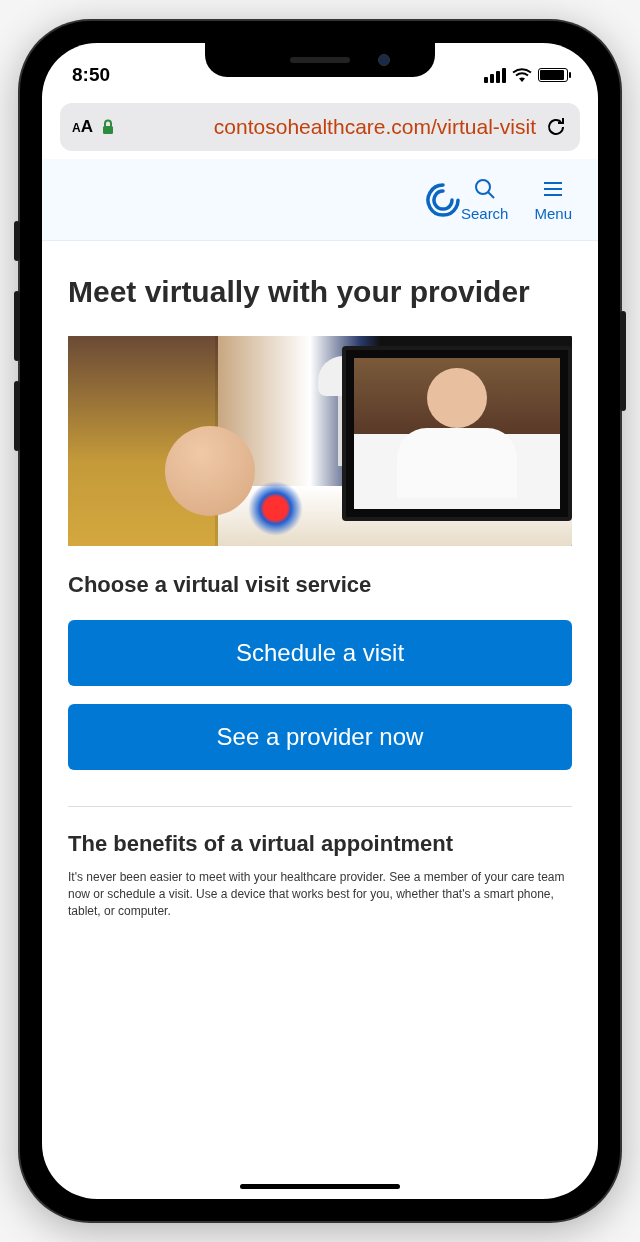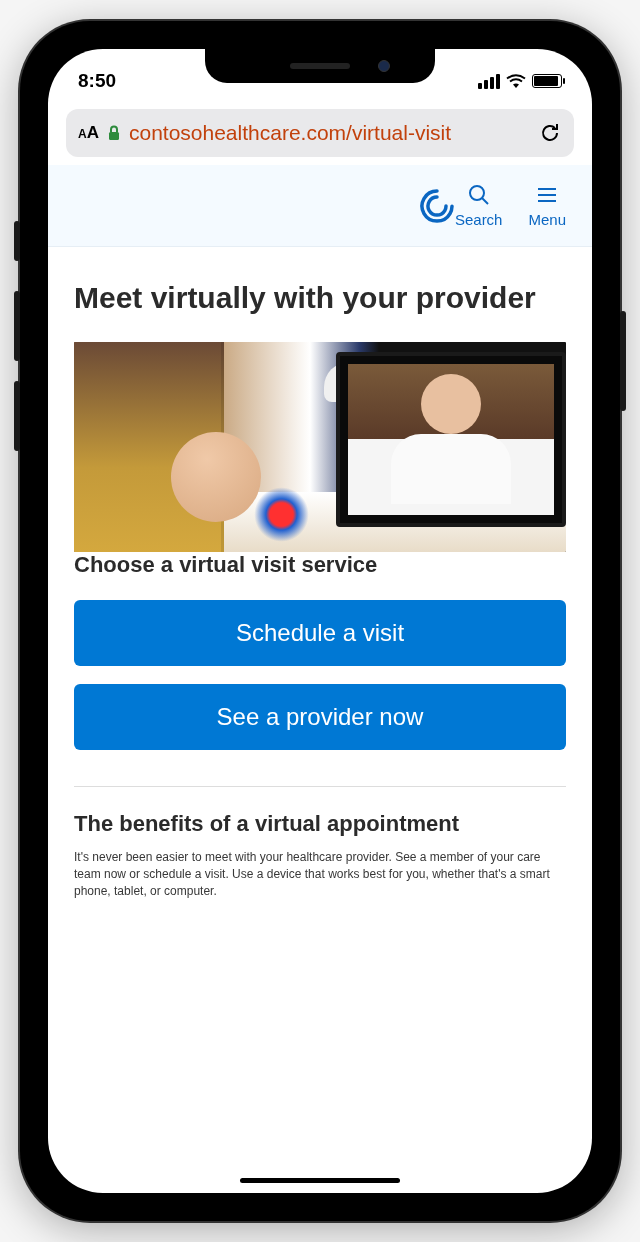--- a/index.html
+++ b/index.html
@@ -12,21 +12,21 @@
     justify-content: center;
     align-items: center;
     overflow: hidden;
   }
 
   .phone-frame {
     width: 600px;
     height: 1200px;
     background: #000;
     border-radius: 70px;
-    padding: 28px;
+    padding: 22px;
     position: relative;
     box-shadow: 0 0 0 2px #333, 0 8px 40px rgba(0,0,0,0.3);
   }
 
   
   .side-btn { position: absolute; background: #1a1a1a; border-radius: 3px; }
   .sb-left1 { left: -6px; top: 200px; width: 6px; height: 40px; }
   .sb-left2 { left: -6px; top: 270px; width: 6px; height: 70px; }
   .sb-left3 { left: -6px; top: 360px; width: 6px; height: 70px; }
   .sb-right { right: -6px; top: 290px; width: 6px; height: 100px; }
@@ -104,20 +104,21 @@
 
   .address-bar {
     margin: 8px 18px 0 18px;
     background: #e9e9eb;
     border-radius: 12px;
     height: 48px;
     display: flex;
     align-items: center;
     padding: 0 12px;
     gap: 8px;
+    text-align: right;
   }
   .aa { font-weight: 600; font-size: 17px; }
   .aa .small{ font-size: 12px; }
   .lock-icon { width:14px; height:16px; }
   .url { color: #c2410c; font-size: 21px; flex: 1; white-space: nowrap; overflow: hidden;}
   .reload { width: 24px; height: 24px; }
 
   .content { padding-top: 8px; }
 
   .site-header {
@@ -178,21 +179,21 @@
   .hero-toy {
     position:absolute; bottom:10px; left:180px; width:55px; height:55px;
     background: radial-gradient(circle, #ff3030 30%, #2060d0 40%, transparent 70%);
     border-radius:50%;
   }
   .hero-desk {
     position:absolute; bottom:0; left:150px; right:0; height:60px;
     background: linear-gradient(180deg, #ffffff 0%, #e8dcc8 100%);
   }
 
-  .sub-heading { font-size: 22px; font-weight: 600; color: #2b2b2b; }
+  .sub-heading { font-size: 22px; font-weight: 600; color: #2b2b2b; margin-top: 26px; }
 
   .primary-btn {
     display: block;
     width: 100%;
     background: #0078d4;
     color: #fff;
     border: none;
     border-radius: 6px;
     height: 66px;
     font-size: 24px;

